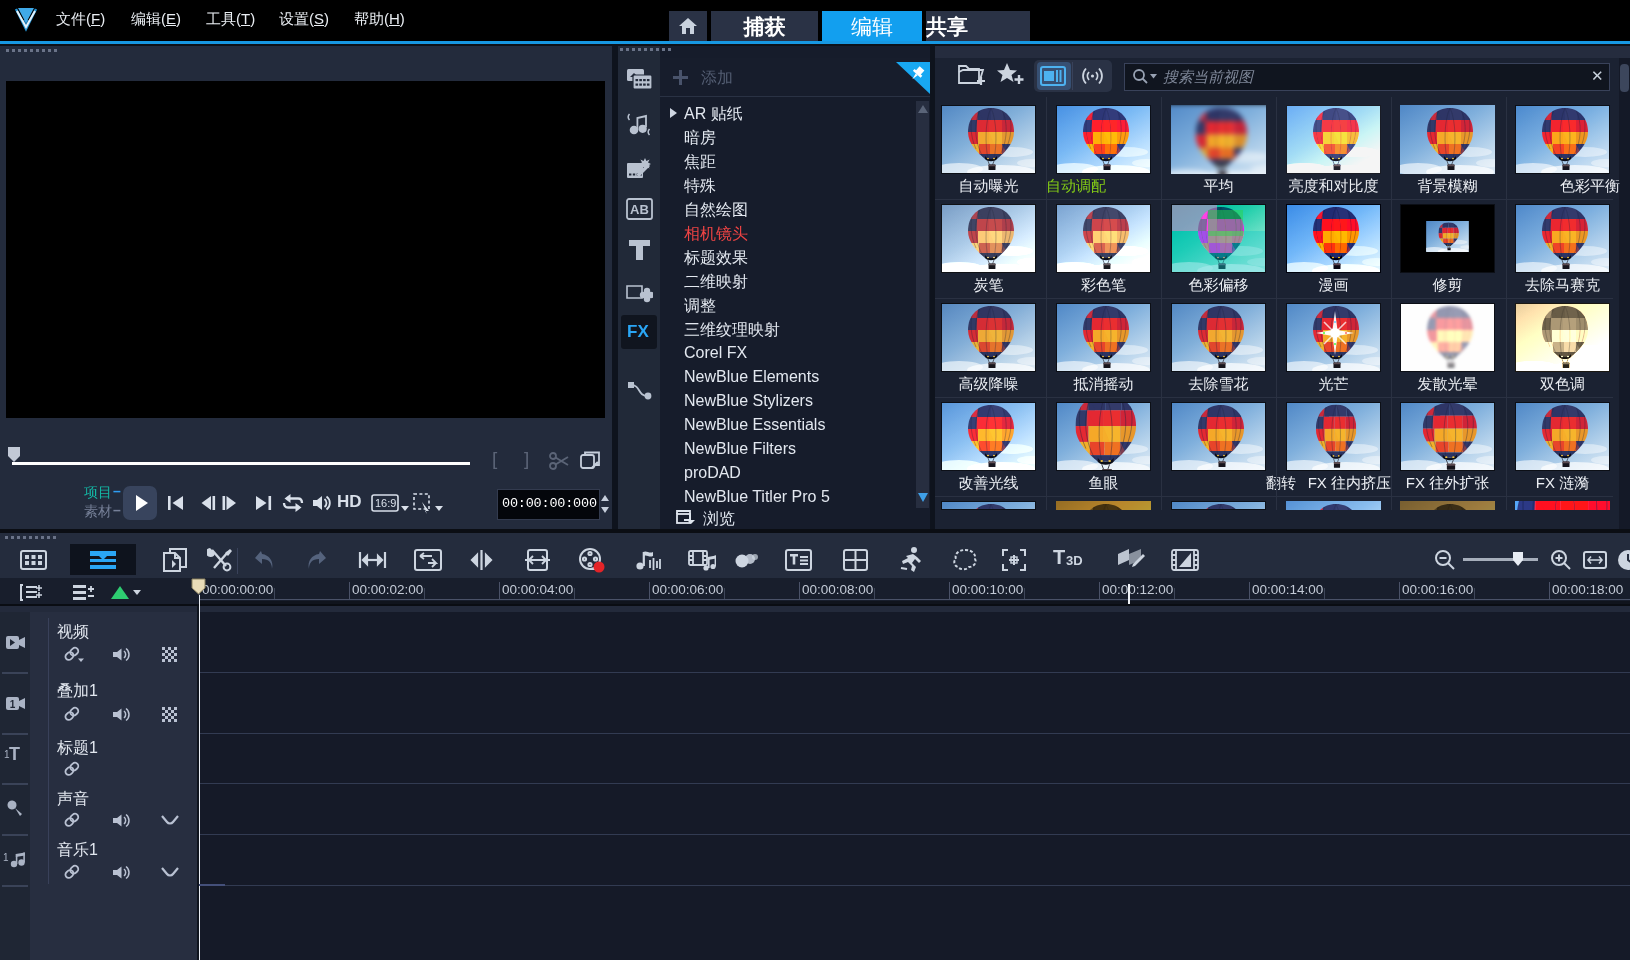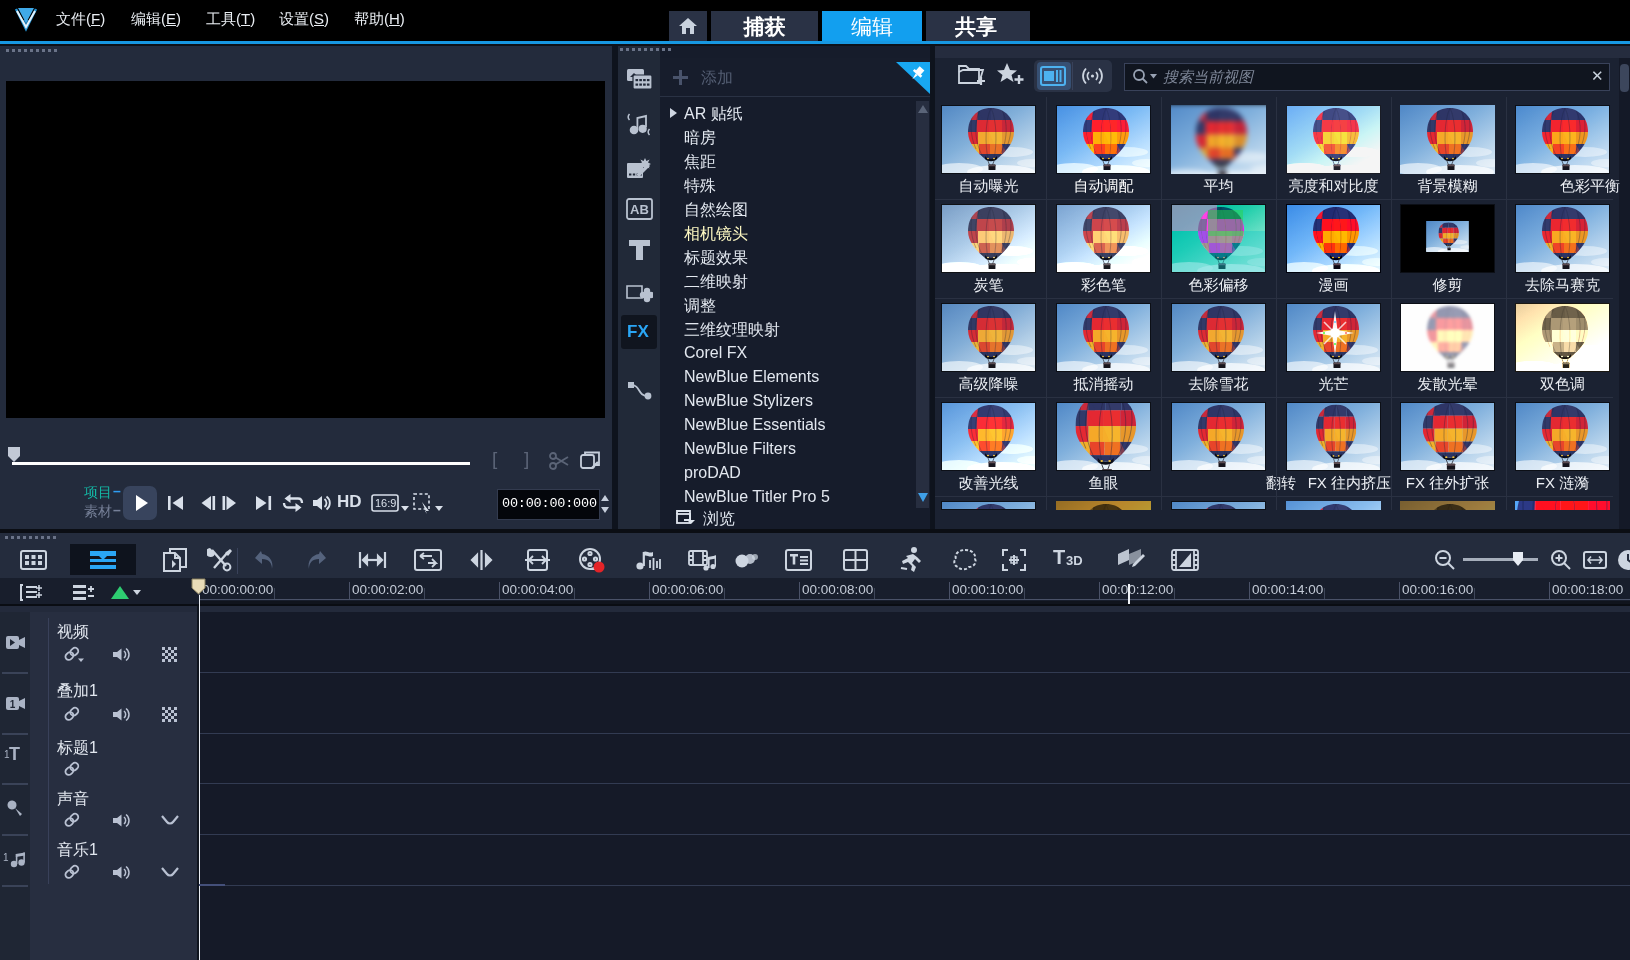--- a/index.html
+++ b/index.html
@@ -24,21 +24,21 @@
 <div class="txt" style="left:354px;top:10px;font-size:15px;color:#e9edf2">帮助(<u>H</u>)</div>
 <div class="abs" style="left:669px;top:11px;width:38px;height:30px;background:#2a3245"></div>
 <svg class="" style="position:absolute;left:678px;top:17px;" width="20" height="18" viewBox="0 0 20 18">
     <path d="M10 1 L1 9 H4 V17 H8 V11 H12 V17 H16 V9 H19 Z" fill="#c9d2de"></path>
   </svg>
 <div class="abs" style="left:711px;top:11px;width:107px;height:30px;background:#2a3245"></div>
 <div class="txt" style="left:711px;top:13px;width:107px;text-align:center;font-size:21px;font-weight:bold;color:#fff">捕获</div>
 <div class="abs" style="left:822px;top:11px;width:100px;height:30px;background:#129fef"></div>
 <div class="txt" style="left:822px;top:13px;width:100px;text-align:center;font-size:21px;font-weight:normal;color:#fff">编辑</div>
 <div class="abs" style="left:926px;top:11px;width:104px;height:30px;background:#2a3245"></div>
-<div class="txt" style="left:926px;top:13px;width:100px;text-align:center;font-size:21px;font-weight:bold;color:#fff">共享</div>
+<div class="txt" style="left:926px;top:13px;width:100px;font-size:21px;font-weight:bold;color:#fff">共享</div>
 <div class="abs" style="left:0;top:46px;width:612px;height:483px;background:#232b3c"></div>
 <div class="abs" style="left:612px;top:46px;width:6px;height:483px;background:#0e131d"></div>
 <div class="abs" style="left:618px;top:46px;width:42px;height:483px;background:#212938"></div>
 <div class="abs" style="left:660px;top:46px;width:270px;height:483px;background:#161c2b"></div>
 <div class="abs" style="left:930px;top:46px;width:5px;height:483px;background:#0e131d"></div>
 <div class="abs" style="left:935px;top:46px;width:695px;height:12px;background:#252c3e"></div>
 <div class="abs" style="left:935px;top:58px;width:695px;height:471px;background:#1b2232"></div>
 <div class="dots" style="left:6px;top:49px">
     <i></i>
     <i></i>
@@ -212,21 +212,21 @@
       <rect x="-3.2" y="-7.5" width="6.4" height="6" fill="#fff"></rect>
       <rect x="-5.2" y="-2.2" width="10.4" height="2.6" fill="#fff"></rect>
       <path d="M-1.3 0.4 L0 7 L1.3 0.4 Z" fill="#fff"></path>
     </g>
   </svg>
 <div class="txt" style="left:684px;top:104px;font-size:16px;color:#e3e8f0">AR 贴纸</div>
 <div class="txt" style="left:684px;top:128px;font-size:16px;color:#e3e8f0">暗房</div>
 <div class="txt" style="left:684px;top:152px;font-size:16px;color:#e3e8f0">焦距</div>
 <div class="txt" style="left:684px;top:176px;font-size:16px;color:#e3e8f0">特殊</div>
 <div class="txt" style="left:684px;top:200px;font-size:16px;color:#e3e8f0">自然绘图</div>
-<div class="txt" style="left:684px;top:224px;font-size:16px;color:#fef9c3">相机镜头</div>
+<div class="txt" style="left:684px;top:224px;font-size:16px;color:#ef4444">相机镜头</div>
 <div class="txt" style="left:684px;top:248px;font-size:16px;color:#e3e8f0">标题效果</div>
 <div class="txt" style="left:684px;top:272px;font-size:16px;color:#e3e8f0">二维映射</div>
 <div class="txt" style="left:684px;top:296px;font-size:16px;color:#e3e8f0">调整</div>
 <div class="txt" style="left:684px;top:320px;font-size:16px;color:#e3e8f0">三维纹理映射</div>
 <div class="txt" style="left:684px;top:344px;font-size:16px;color:#e3e8f0">Corel FX</div>
 <div class="txt" style="left:684px;top:368px;font-size:16px;color:#e3e8f0">NewBlue Elements</div>
 <div class="txt" style="left:684px;top:392px;font-size:16px;color:#e3e8f0">NewBlue Stylizers</div>
 <div class="txt" style="left:684px;top:416px;font-size:16px;color:#e3e8f0">NewBlue Essentials</div>
 <div class="txt" style="left:684px;top:440px;font-size:16px;color:#e3e8f0">NewBlue Filters</div>
 <div class="txt" style="left:684px;top:464px;font-size:16px;color:#e3e8f0">proDAD</div>
@@ -347,21 +347,21 @@
       </g>
 </defs>
   </svg>
 <svg class="" style="position:absolute;left:941px;top:105px;filter:saturate(0.95);outline:1px solid #0c0f16;outline-offset:-1px;" width="95" height="69" viewBox="0 0 95 69">
     <use href="#scene"></use>
   </svg>
 <div class="txt" style="left:931px;top:177px;width:115px;text-align:center;font-size:15px;color:#eceff4">自动曝光</div>
 <svg class="" style="position:absolute;left:1056px;top:105px;filter:saturate(1.25) brightness(1.05);outline:1px solid #0c0f16;outline-offset:-1px;" width="95" height="69" viewBox="0 0 95 69">
     <use href="#scene"></use>
   </svg>
-<div class="txt" style="left:1046px;top:177px;width:115px;text-align:center;font-size:15px;color:#ffffff">自动调配</div>
+<div class="txt" style="left:1046px;top:177px;width:115px;text-align:left;font-size:15px;color:#84cc16">自动调配</div>
 <div class="abs" style="left:1171px;top:105px;width:95px;height:69px;overflow:hidden;outline:1px solid #0c0f16;outline-offset:-1px"><svg width="95" height="69" viewBox="0 0 95 69" style="filter:blur(2.6px);transform:scale(1.12) translateY(3px)">
       <use href="#scene"></use>
     </svg></div>
 <div class="txt" style="left:1161px;top:177px;width:115px;text-align:center;font-size:15px;color:#eceff4">平均</div>
 <svg class="" style="position:absolute;left:1286px;top:105px;filter:brightness(1.3) contrast(0.92);outline:1px solid #0c0f16;outline-offset:-1px;" width="95" height="69" viewBox="0 0 95 69">
     <use href="#scene"></use>
   </svg>
 <div class="txt" style="left:1276px;top:177px;width:115px;text-align:center;font-size:15px;color:#eceff4">亮度和对比度</div>
 <svg class="" style="position:absolute;left:1400px;top:105px;filter:blur(0.6px)outline:1px solid #0c0f16;outline-offset:-1px;" width="95" height="69" viewBox="0 0 95 69">
     <use href="#scene"></use>

